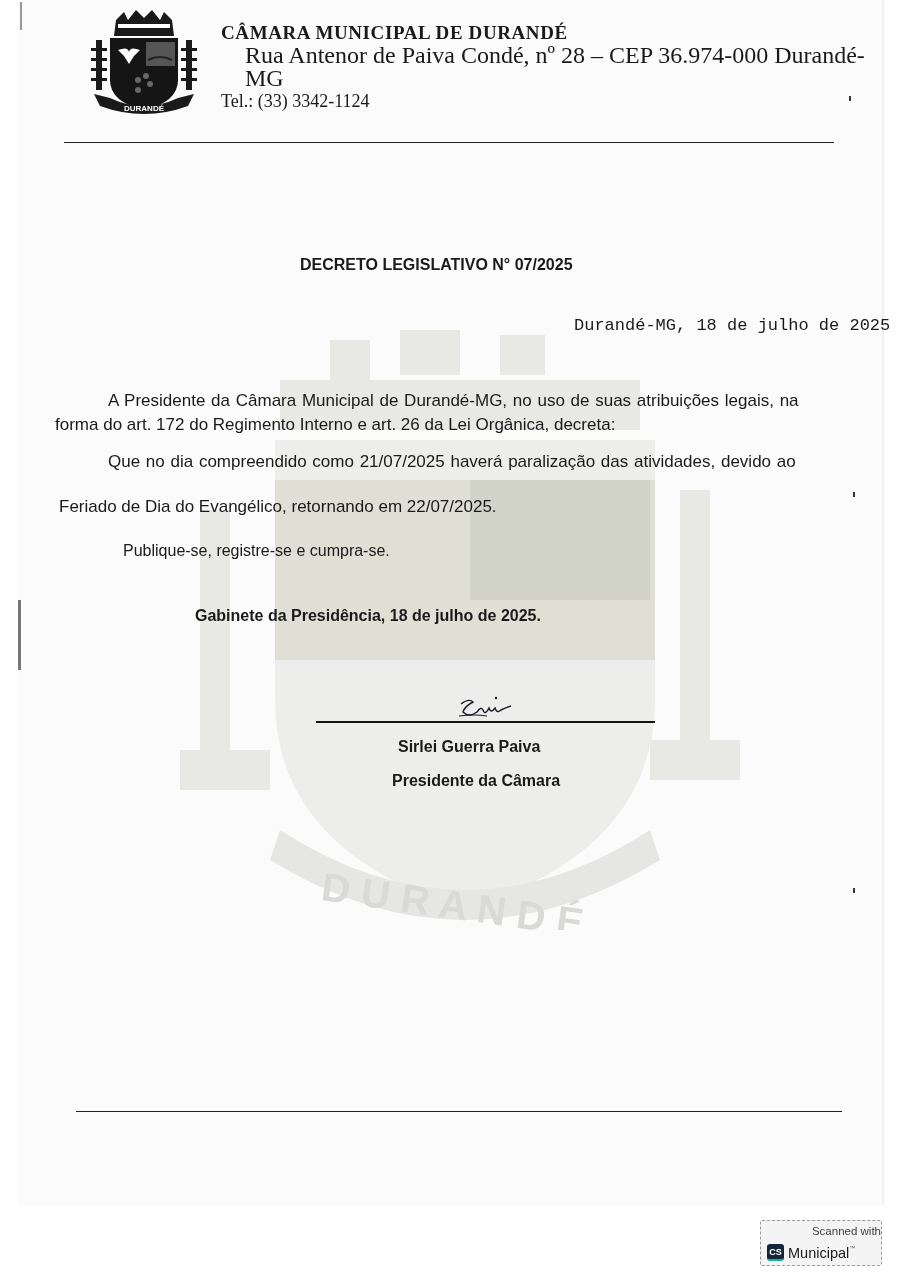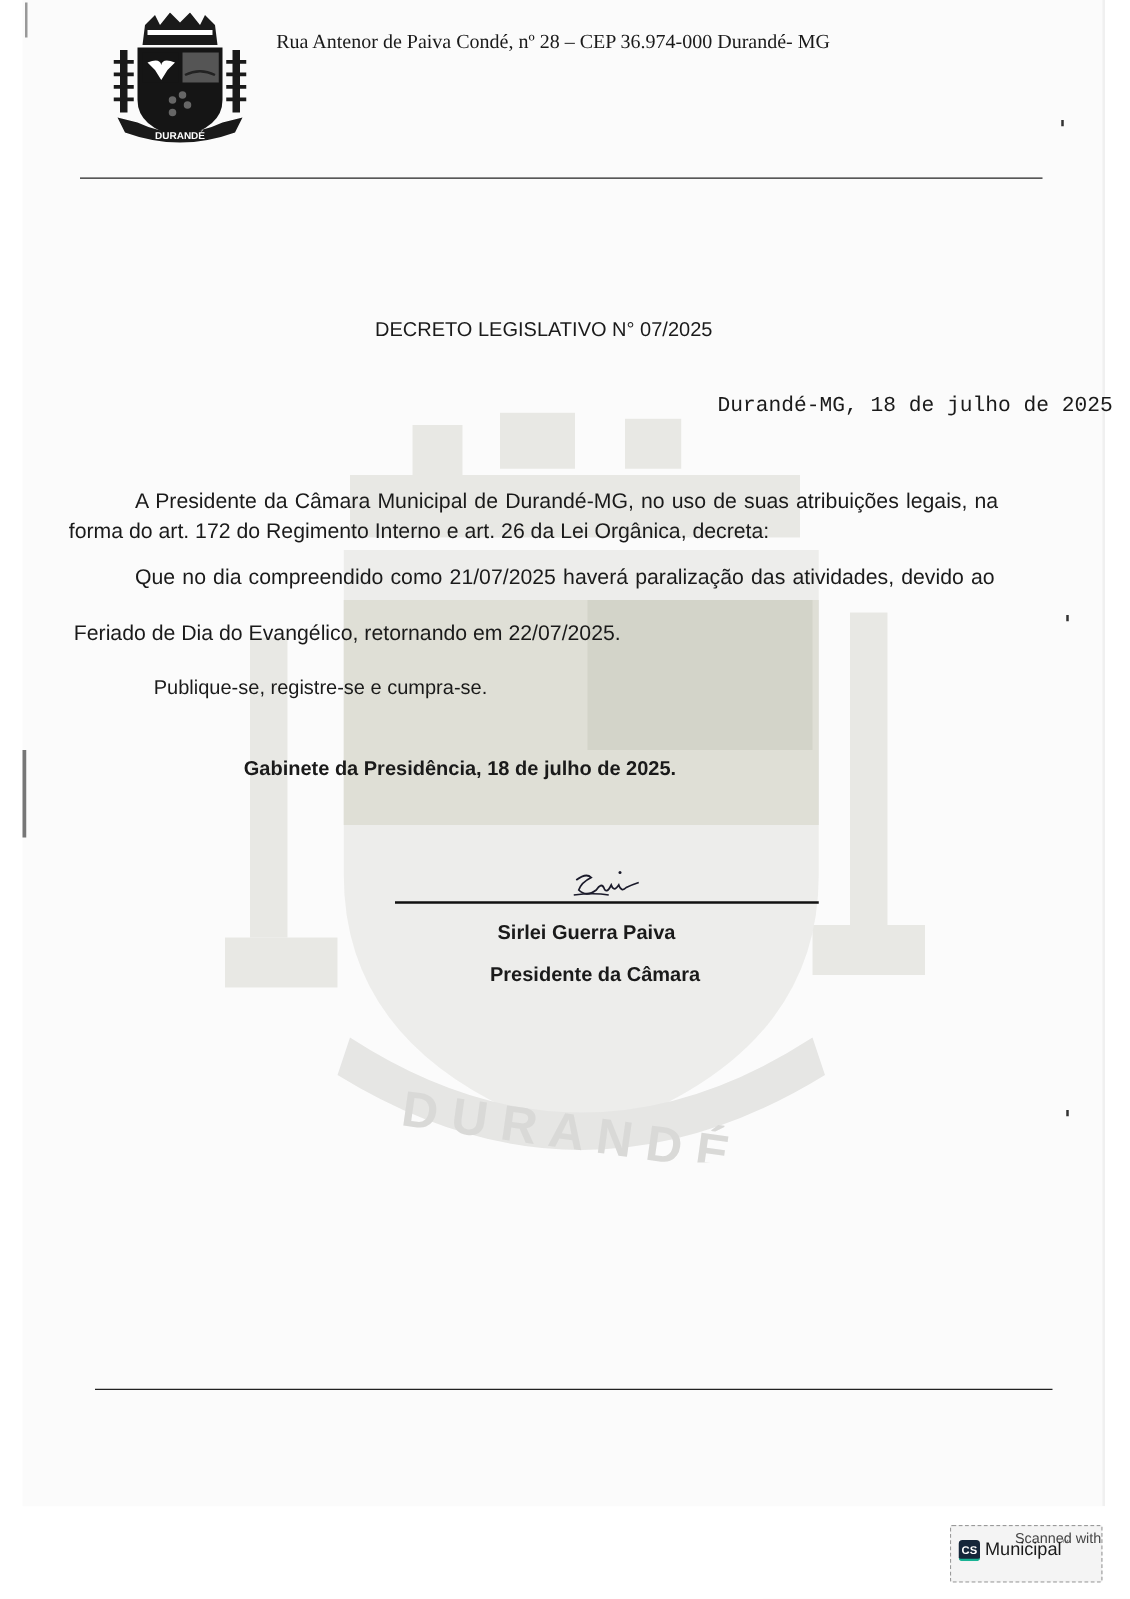--- a/index.html
+++ b/index.html
@@ -20,52 +20,52 @@
     }
     .scan-edge-top {
       position: absolute; left: 20px; top: 2px; width: 2px; height: 28px;
       background: #999;
     }
     
     .crest { position: absolute; left: 88px; top: 10px; width: 112px; height: 110px; }
     .header-text { position: absolute; left: 221px; top: 22px; font-family: "Liberation Serif", serif; }
     .header-text .org { font-size: 19px; font-weight: bold; letter-spacing: 0.6px; line-height: 22px; }
     .header-text .cnpj { font-size: 18px; font-weight: bold; line-height: 22px; }
-    .header-text .addr { font-size: 16px; line-height: 23px; }
+    .header-text .addr { font-size: 24px; line-height: 23px; margin-left: 24px; }
     .header-text .tel { font-size: 18px; line-height: 23px; }
     .rule-top { position: absolute; left: 64px; top: 142px; width: 770px; height: 1px; background: #222; }
     .rule-bottom { position: absolute; left: 76px; top: 1111px; width: 766px; height: 1px; background: #222; }
 
     
     .watermark { position: absolute; left: 180px; top: 330px; width: 560px; height: 600px; opacity: 0.9; }
 
     
     .txt { position: absolute; font-size: 17px; white-space: nowrap; }
-    .title { left: 300px; top: 256px; font-weight: normal; font-size: 16px; }
+    .title { left: 300px; top: 256px; font-weight: bold; font-size: 16px; }
     .date { left: 574px; top: 316px; font-family: Liberation Mono, monospace; }
     .p1a { left: 108px; top: 391px; word-spacing: 1px; }
     .p1b { left: 55px; top: 415px; }
     .p2a { left: 108px; top: 452px; word-spacing: 1px; }
     .p2b { left: 59px; top: 476px; margin-top: 21px; }
     .publique { left: 123px; top: 542px; font-size: 16px; }
     .gabinete { left: 195px; top: 607px; font-weight: bold; font-size: 16px; }
     .sig-line { position: absolute; left: 316px; top: 721px; width: 339px; height: 2px; background: #111; }
     .sig { position: absolute; left: 455px; top: 692px; width: 70px; height: 30px; }
     .name { left: 398px; top: 738px; font-weight: bold; font-size: 16px; }
     .role { left: 392px; top: 772px; font-weight: bold; font-size: 16px; }
 
     .tick { position: absolute; width: 2px; height: 5px; background: #333; }
 
     
     .cs-badge {
       position: absolute; left: 760px; top: 1220px; width: 120px; height: 44px;
       border: 1px dashed #9a9a9a; background: #f4f4f4; border-radius: 2px;
     }
     .cs-scanned { position: absolute; left: 0; top: 4px; width: 100%; text-align: right; font-size: 11.5px; color: #444; }
-    .cs-row { position: absolute; left: 6px; top: 11px; display: flex; align-items: flex-start; }
+    .cs-row { position: absolute; left: 6px; top: 23px; display: flex; align-items: flex-end; }
     .cs-logo {
       width: 17px; height: 17px; background: #16263a; border-radius: 3px; color: #fff;
       font-size: 9px; font-weight: bold; display: flex; align-items: center; justify-content: center;
       border-bottom: 2px solid #19b394; box-sizing: border-box;
     }
     .cs-name { margin-left: 4px; font-size: 14.5px; color: #1a1a1a; }
     .cs-tm { font-size: 6px; vertical-align: top; color: #555; }
   </style>
 </head>
 <body>
@@ -120,21 +120,23 @@
       <rect x="93" y="38" width="16" height="3"></rect>
       <rect x="93" y="48" width="16" height="3"></rect>
       <rect x="93" y="58" width="16" height="3"></rect>
       <rect x="93" y="68" width="16" height="3"></rect>
     </g>
   <path d="M6 84 L22 88 Q56 104 90 88 L106 84 L100 96 Q56 112 12 96 Z" fill="#1a1a1a"></path>
   <text x="56" y="101" text-anchor="middle" font-size="8" font-weight="bold" fill="#fff" font-family="Liberation Sans, sans-serif">DURANDÉ</text>
 </svg>
 
 <div class="header-text">
+  <div class="org">CÂMARA MUNICIPAL DE DURANDÉ</div>
   <div class="addr">Rua Antenor de Paiva Condé, nº 28 – CEP 36.974-000 Durandé- MG</div>
+  <div class="tel">Tel.: (33) 3342-1124</div>
 </div>
 <div class="rule-top"></div>
 
 <div class="txt title">DECRETO LEGISLATIVO N° 07/2025</div>
 <div class="txt date">Durandé-MG, 18 de julho de 2025</div>
 
 <div class="txt p1a">A Presidente da Câmara Municipal de Durandé-MG, no uso de suas atribuições legais, na</div>
 <div class="txt p1b">forma do art. 172 do Regimento Interno e art. 26 da Lei Orgânica, decreta:</div>
 <div class="txt p2a">Que no dia compreendido como 21/07/2025 haverá paralização das atividades, devido ao</div>
 <div class="txt p2b">Feriado de Dia do Evangélico, retornando em 22/07/2025.</div>

